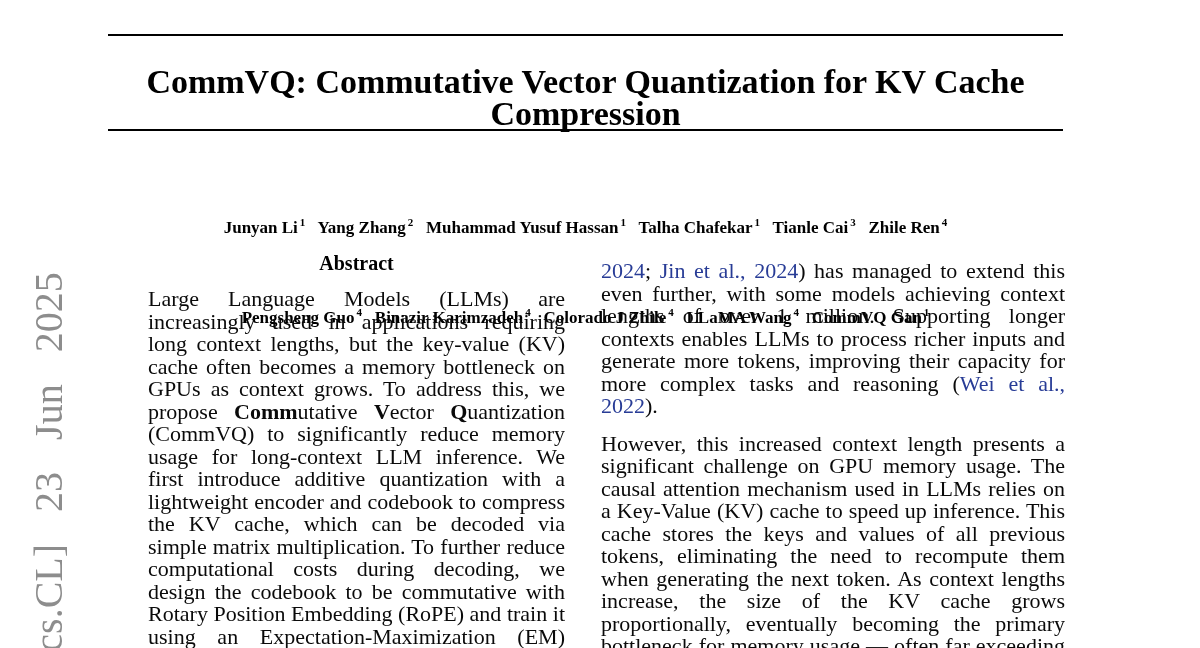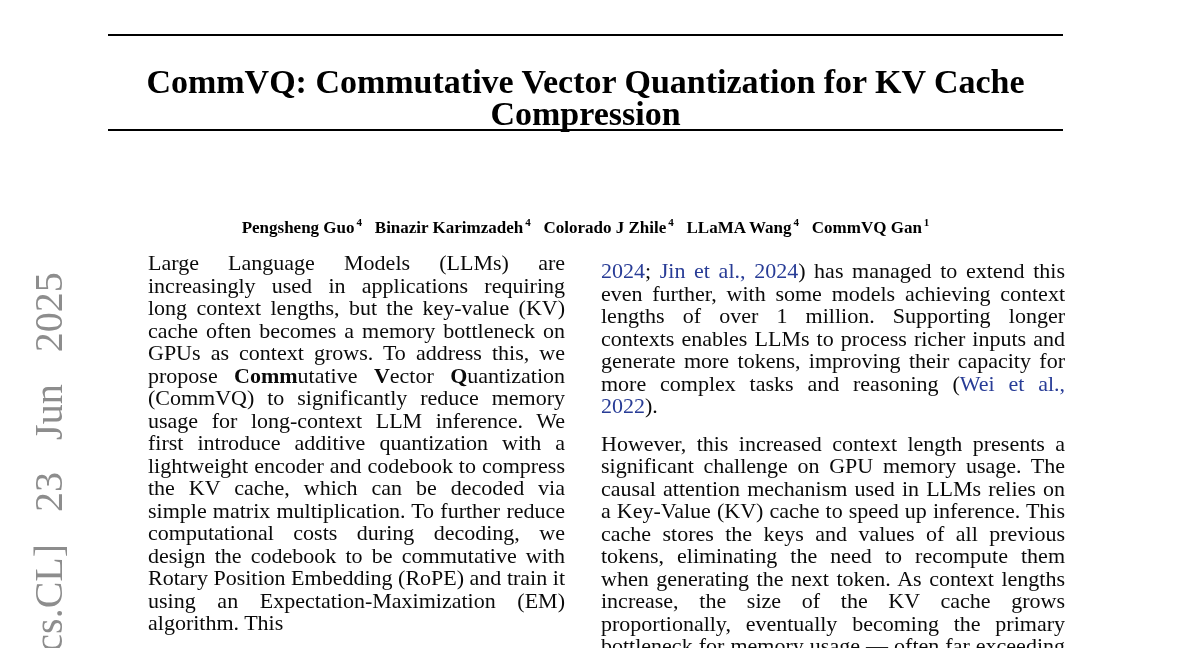--- a/index.html
+++ b/index.html
@@ -102,24 +102,26 @@
 
   <div class="stamp">cs.CL] 23 Jun 2025</div>
 
   <div class="rule rule-top"></div>
 
   <h1 class="title">CommVQ: Commutative Vector Quantization for KV Cache Compression</h1>
 
   <div class="rule rule-bottom"></div>
 
   <div class="authors">
+    <div class="author-line"><span>Junyan Li</span><sup>1</sup><span>   Yang Zhang</span><sup>2</sup><span>   Muhammad Yusuf Hassan</span><sup>1</sup><span>   Talha Chafekar</span><sup>1</sup><span>   Tianle Cai</span><sup>3</sup><span>   Zhile Ren</span><sup>4</sup></div>
     <div class="author-line"><span>Pengsheng Guo</span><sup>4</sup><span>   Binazir Karimzadeh</span><sup>4</sup><span>   Colorado J Zhile</span><sup>4</sup><span>   LLaMA Wang</span><sup>4</sup><span>   CommVQ Gan</span><sup>1</sup></div>
   </div>
 
   <div class="col col-left">
+    <div class="abstract-heading">Abstract</div>
     <p class="para"><span>Large Language Models (LLMs) are increasingly used in applications requiring long context lengths, but the key-value (KV) cache often becomes a memory bottleneck on GPUs as context grows. To address this, we propose </span><span class="b">Comm</span><span>utative </span><span class="b">V</span><span>ector </span><span class="b">Q</span><span>uantization (CommVQ) to significantly reduce memory usage for long-context LLM inference. We first introduce additive quantization with a lightweight encoder and codebook to compress the KV cache, which can be decoded via simple matrix multiplication. To further reduce computational costs during decoding, we design the codebook to be commutative with Rotary Position Embedding (RoPE) and train it using an Expectation-Maximization (EM) algorithm. This</span></p>
   </div>
 
   <div class="col col-right">
     <p class="para"><span class="cite">2024</span><span>; </span><span class="cite">Jin et al., 2024</span><span>) has managed to extend this even further, with some models achieving context lengths of over 1 million.  Supporting longer contexts enables LLMs to process richer inputs and generate more tokens, improving their capacity for more complex tasks and reasoning (</span><span class="cite">Wei et al., 2022</span><span>).</span></p>
     <p class="para"><span>However, this increased context length presents a significant challenge on GPU memory usage. The causal attention mechanism used in LLMs relies on a Key-Value (KV) cache to speed up inference. This cache stores the keys and values of all previous tokens, eliminating the need to recompute them when generating the next token.  As context lengths increase, the size of the KV cache grows proportionally, eventually becoming the primary bottleneck for memory usage — often far exceeding the memory required for the model itself. For instance, a LLaMA 3.1 8B model requires</span></p>
   </div>
 
 </div>
 

